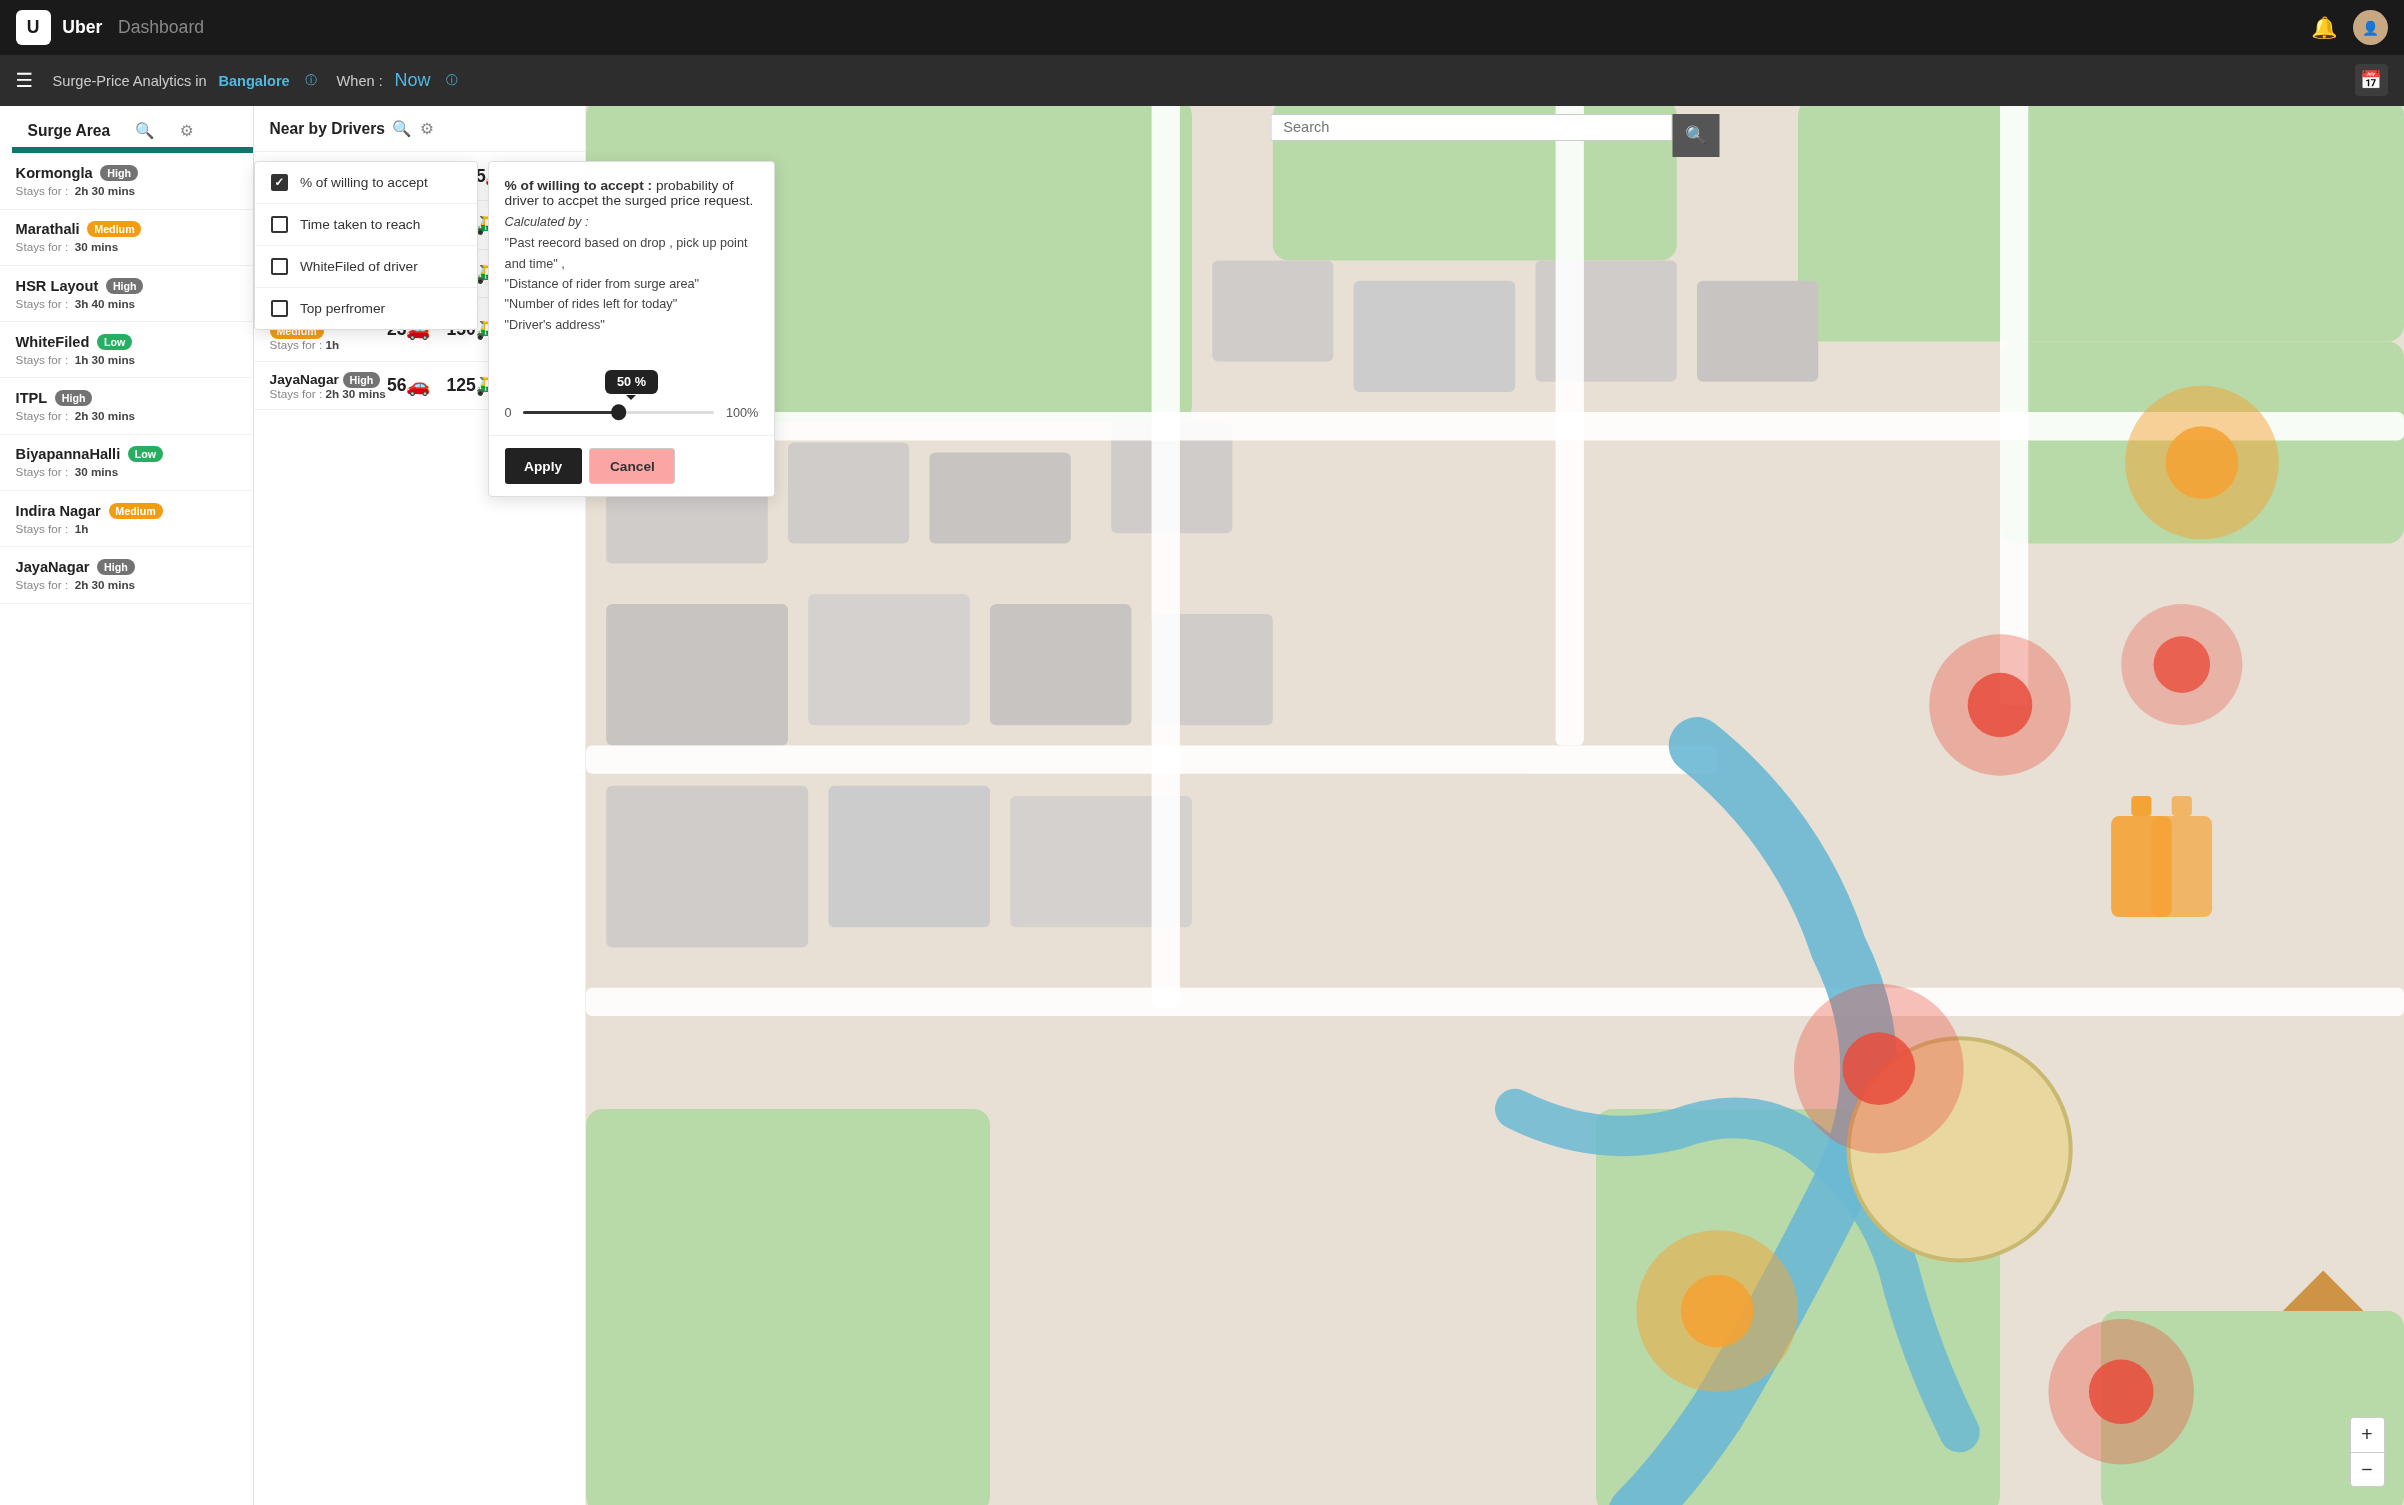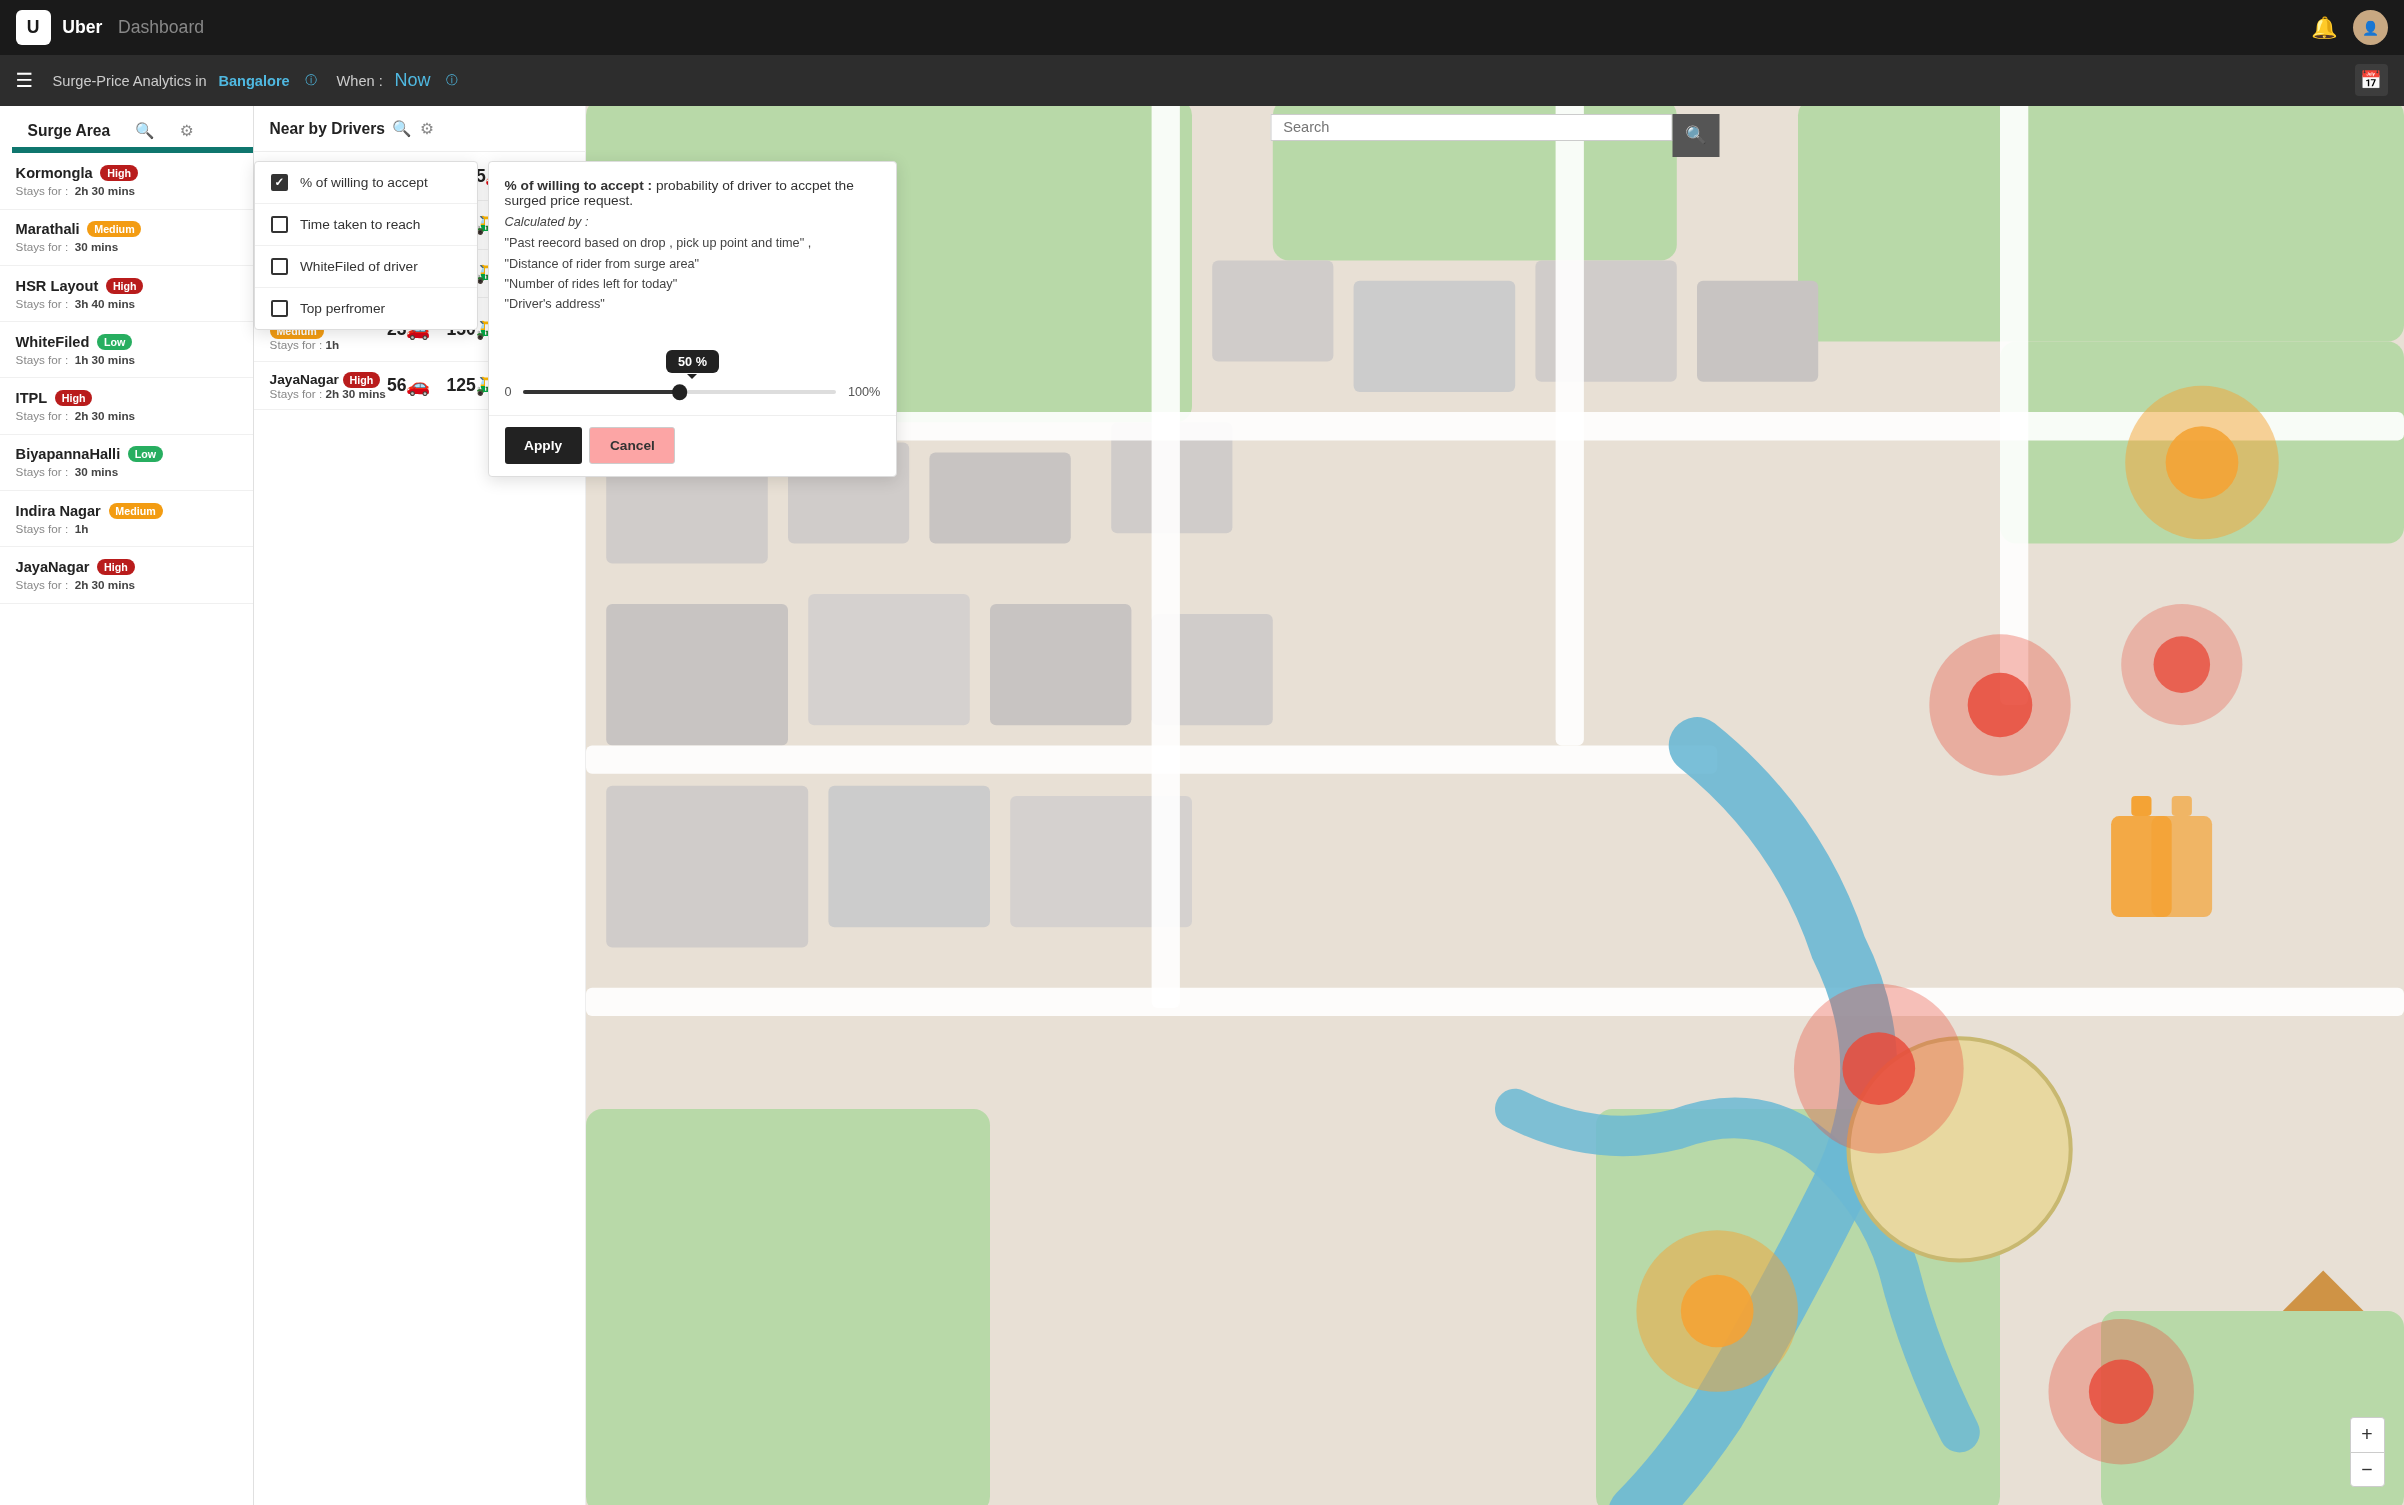--- a/index.html
+++ b/index.html
@@ -79,21 +79,21 @@
       cursor: pointer;
     }
     .area-name { font-size: 14.6px; font-weight: 600; color: #222; display: flex; align-items: center; gap: 7.8px; }
     .badge {
       font-size: 10.7px;
       font-weight: 600;
       padding: 2px 6.8px;
       border-radius: 9.8px;
       color: white;
     }
-    .badge-high { background: #b91c1c; }
+    .badge-high { background: #737373; }
     .badge-medium { background: #f39c12; }
     .badge-low { background: #27ae60; }
     .area-stays { font-size: 11.7px; color: #888; margin-top: 2.9px; }
     .stays-val { font-weight: 600; color: #444; }
 
     
     .right-content {
       flex: 1;
       display: flex;
       flex-direction: column;
@@ -154,21 +154,21 @@
     }
     .cb.checked { background: #333; }
     .cb.checked::after { content: '✓'; color: white; font-size: 11.7px; font-weight: 700; }
     .cb-label { font-size: 13.7px; color: #333; }
 
     
     .tooltip-popup {
       position: absolute;
       top: 55px;
       left: 468px;
-      width: 409px;
+      width: 287px;
       background: white;
       border: 1px solid #ddd;
       border-radius: 3.9px;
       box-shadow: 0 3.9px 15.6px rgba(0,0,0,0.12);
       pointer-events: all;
       z-index: 300;
     }
     .tooltip-content { padding: 15.6px; }
     .tooltip-title { font-size: 13.7px; color: #333; margin-bottom: 7.8px; }
     .tooltip-title strong { font-weight: 700; }

